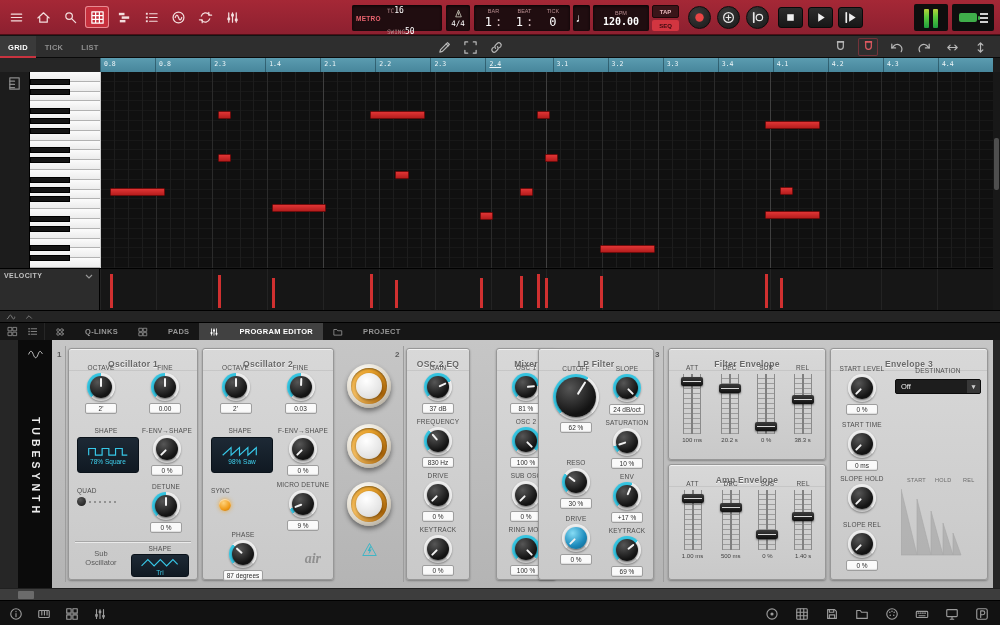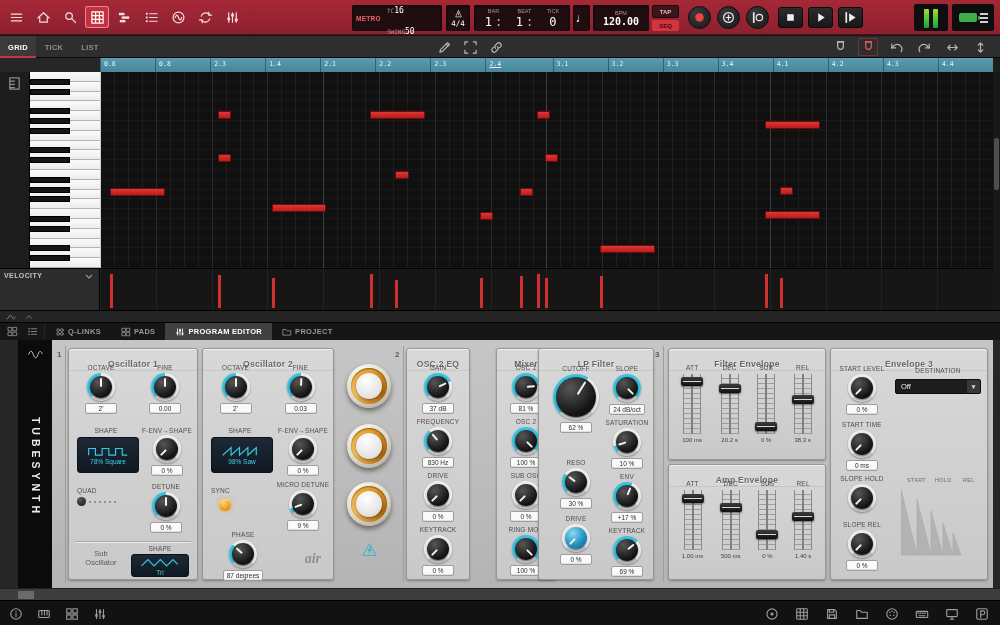--- a/index.html
+++ b/index.html
@@ -108,21 +108,21 @@
   
   .minibar{position:absolute;left:0;top:310px;width:1000px;height:12px;background:#242424;border-top:1px solid #000;
            display:flex;align-items:center;padding-left:4px;gap:4px;}
   .minibar .icon-btn{width:14px;height:11px;color:#8c8c8c;}
   .minibar .icon-btn svg{width:10px;height:10px;}
   .ptabsbar{position:absolute;left:0;top:322px;width:1000px;height:18px;background:#161616;border-top:1px solid #000;
             display:flex;align-items:stretch;}
   .ptabs-icons{display:flex;align-items:center;padding:0 4px;gap:4px;border-right:1px solid #262626;}
   .ptabs-icons .icon-btn{width:16px;height:14px;color:#8c8c8c;}
   .ptabs-icons .icon-btn svg{width:11px;height:11px;}
-  .ptab{display:flex;align-items:center;gap:3px;padding:0 10px;font-size:7.5px;font-weight:bold;
+  .ptab{display:flex;align-items:center;gap:20px;padding:0 10px;font-size:7.5px;font-weight:bold;
         color:#969696;letter-spacing:.3px;cursor:pointer;}
   .ptab svg{width:10px;height:10px;}
   .ptab.active{background:#414141;color:#fff;}
 
   
   .pluginarea{position:absolute;left:0;top:340px;width:1000px;height:248px;background:#262626;}
   .brandstrip{position:absolute;left:18px;top:0;width:34px;height:248px;background:#0b0b0b;}
   .brandwave{position:absolute;left:5px;top:6px;width:24px;height:16px;color:#d8d8d8;}
   .brandtext{position:absolute;left:calc(50% - 80px);top:calc(50% - 4px);width:160px;height:14px;
              transform:rotate(90deg);text-align:center;color:#ececec;font-size:10.5px;font-weight:bold;

